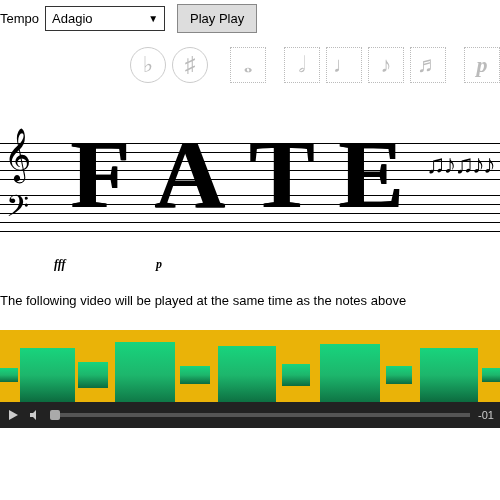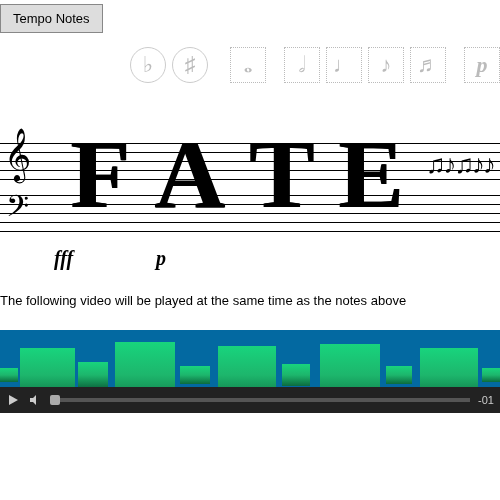--- a/index.html
+++ b/index.html
@@ -21,39 +21,46 @@
     .hline { height: 1px; background: #000; width: 500px; margin-bottom: 8px; }
     .staff2 { position: absolute; left: 0; right: 0; top: 90px; }
     .clefs { position: absolute; left: 4px; top: 26px; font-size: 46px; line-height: 1; }
     .clef-bass { position: absolute; left: 6px; top: 84px; font-size: 36px; }
     
     .fate-text { position: absolute; top: 28px; left: 70px; display: flex; gap: 28px; align-items: center; }
     .fate-letter { font-family: serif; font-size: 98px; font-weight: 900; letter-spacing: -4px; line-height: 0.85; text-shadow: 1px 0 0 #000; }
     
     .extra-notes { position: absolute; right: 6px; top: 44px; font-size: 26px; letter-spacing: -2px; }
     
-    .dynamics { position: absolute; top: 142px; left: 54px; font-family: serif; font-style: italic; font-weight: bold; font-size: 20px; }
+    .dynamics { position: absolute; top: 152px; left: 54px; font-family: serif; font-style: italic; font-weight: bold; font-size: 12px; }
     .dyn2 { left: 156px; }
     
     .caption { font-size: 13px; margin: 8px 0 22px 0; }
     
-    .video-wrap { width: 500px; height: 83px; background: #0369a1; position: relative; }
+    .video-wrap { width: 500px; height: 98px; background: #eab308; position: relative; }
     .waveform { position: absolute; left: 0; top: 8px; width: 500px; height: 74px; }
     .video-controls { position: absolute; bottom: 0; left: 0; right: 0; height: 26px; background: #222; display: flex; align-items: center; gap: 8px; padding: 0 6px; color: #ccc; font-size: 11px; }
     .vc-btn { width: 14px; height: 14px; cursor: pointer; display: flex; align-items: center; justify-content: center; }
     .vc-btn svg { fill: #ccc; }
     .progress { flex: 1; height: 4px; background: #555; position: relative; }
     .progress-thumb { position: absolute; left: 0; top: -3px; width: 10px; height: 10px; background: #aaa; border-radius: 2px; }
     .time-remain { font-size: 11px; color: #ccc; }
   </style>
 </head>
 <body>
 
 <div class="top-controls">
-  <button class="play-btn">Tempo Notes</button>
+  <div class="tempo-group">
+    <span class="tempo-label">Tempo</span>
+    <div class="tempo-select">
+      <span>Adagio</span>
+      <span class="caret">▼</span>
+    </div>
+  </div>
+  <button class="play-btn">Play Play</button>
 </div>
 
 <div class="toolbar">
   <div class="tool-btn round">
       <span>♭</span>
     </div>
   <div class="tool-btn round">
       <span>♯</span>
     </div>
   <div style="width:10px"></div>

